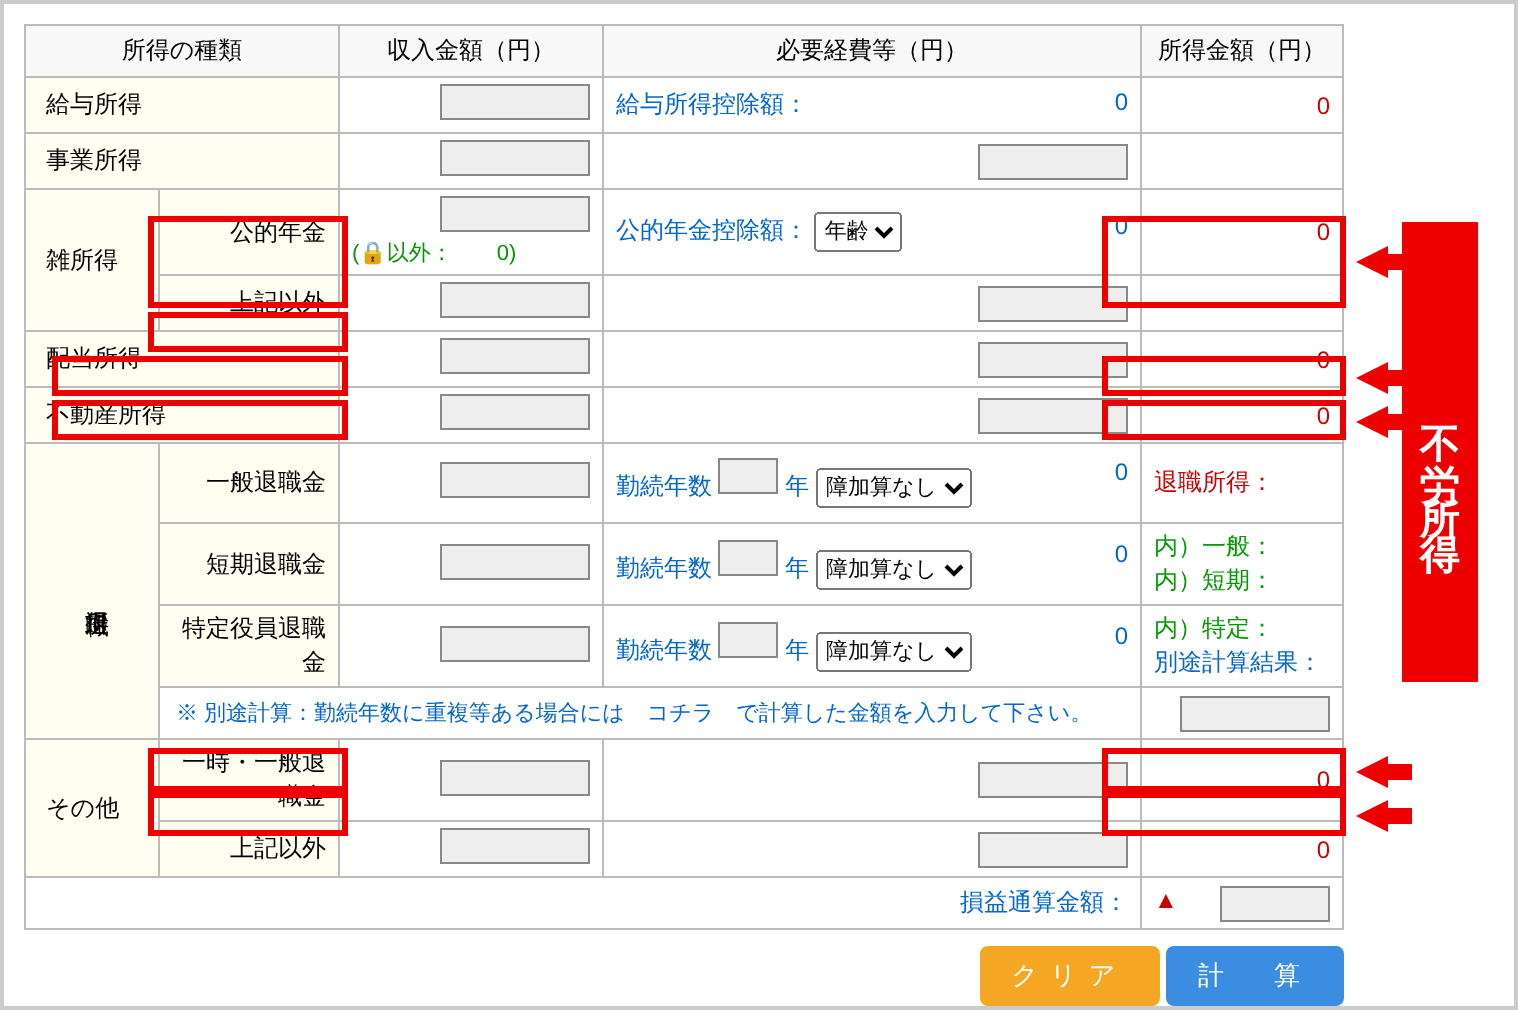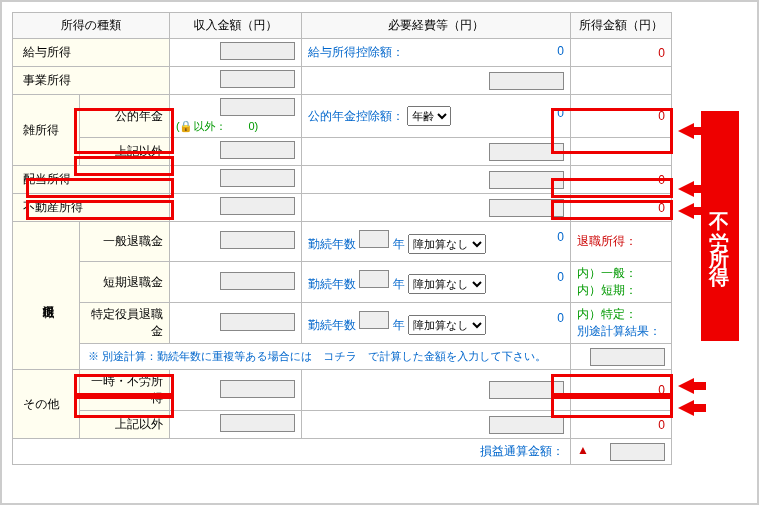--- a/index.html
+++ b/index.html
@@ -107,21 +107,21 @@
     <td><span class="green">内）特定：</span><br><span class="blue">別途計算結果：</span></td>
   </tr>
   <tr>
     <td colspan="3" class="note blue">※ 別途計算：勤続年数に重複等ある場合には　コチラ　で計算した金額を入力して下さい。</td>
     <td class="cellright">
             <span class="inp2"></span>
           </td>
   </tr>
   <tr>
     <td rowspan="2" class="rowhead">その他</td>
-    <td class="rowhead2">一時・不労所得</td>
+    <td class="rowhead2">一時・一般退職金</td>
     <td class="cellright"><span class="inp"></span></td>
     <td class="cellright">
             <span class="inp2"></span>
           </td>
     <td class="amt">0</td>
   </tr>
   <tr>
     <td class="rowhead2">上記以外</td>
     <td class="cellright"><span class="inp"></span></td>
     <td class="cellright">
@@ -129,20 +129,24 @@
           </td>
     <td class="amt">0</td>
   </tr>
   <tr>
     <td colspan="4" class="cellright blue">損益通算金額：</td>
     <td><span class="red">▲</span><span class="inp2" style="width:55px"></span></td>
   </tr>
 </tbody>
     </table>
 
+<div class="btns">
+  <span class="btn btn-clear">クリア</span>
+  <span class="btn btn-calc">計　算</span>
+</div>
 
 <div class="redbox" style="left:72px; top:106px; width:100px; height:46px"></div>
 <div class="redbox" style="left:72px; top:154px; width:100px; height:20px"></div>
 <div class="redbox" style="left:24px; top:176px; width:148px; height:20px"></div>
 <div class="redbox" style="left:24px; top:198px; width:148px; height:20px"></div>
 <div class="redbox" style="left:72px; top:372px; width:100px; height:22px"></div>
 <div class="redbox" style="left:72px; top:394px; width:100px; height:22px"></div>
 <div class="redbox" style="left:549px; top:106px; width:122px; height:46px"></div>
 <div class="redbox" style="left:549px; top:176px; width:122px; height:20px"></div>
 <div class="redbox" style="left:549px; top:198px; width:122px; height:20px"></div>

